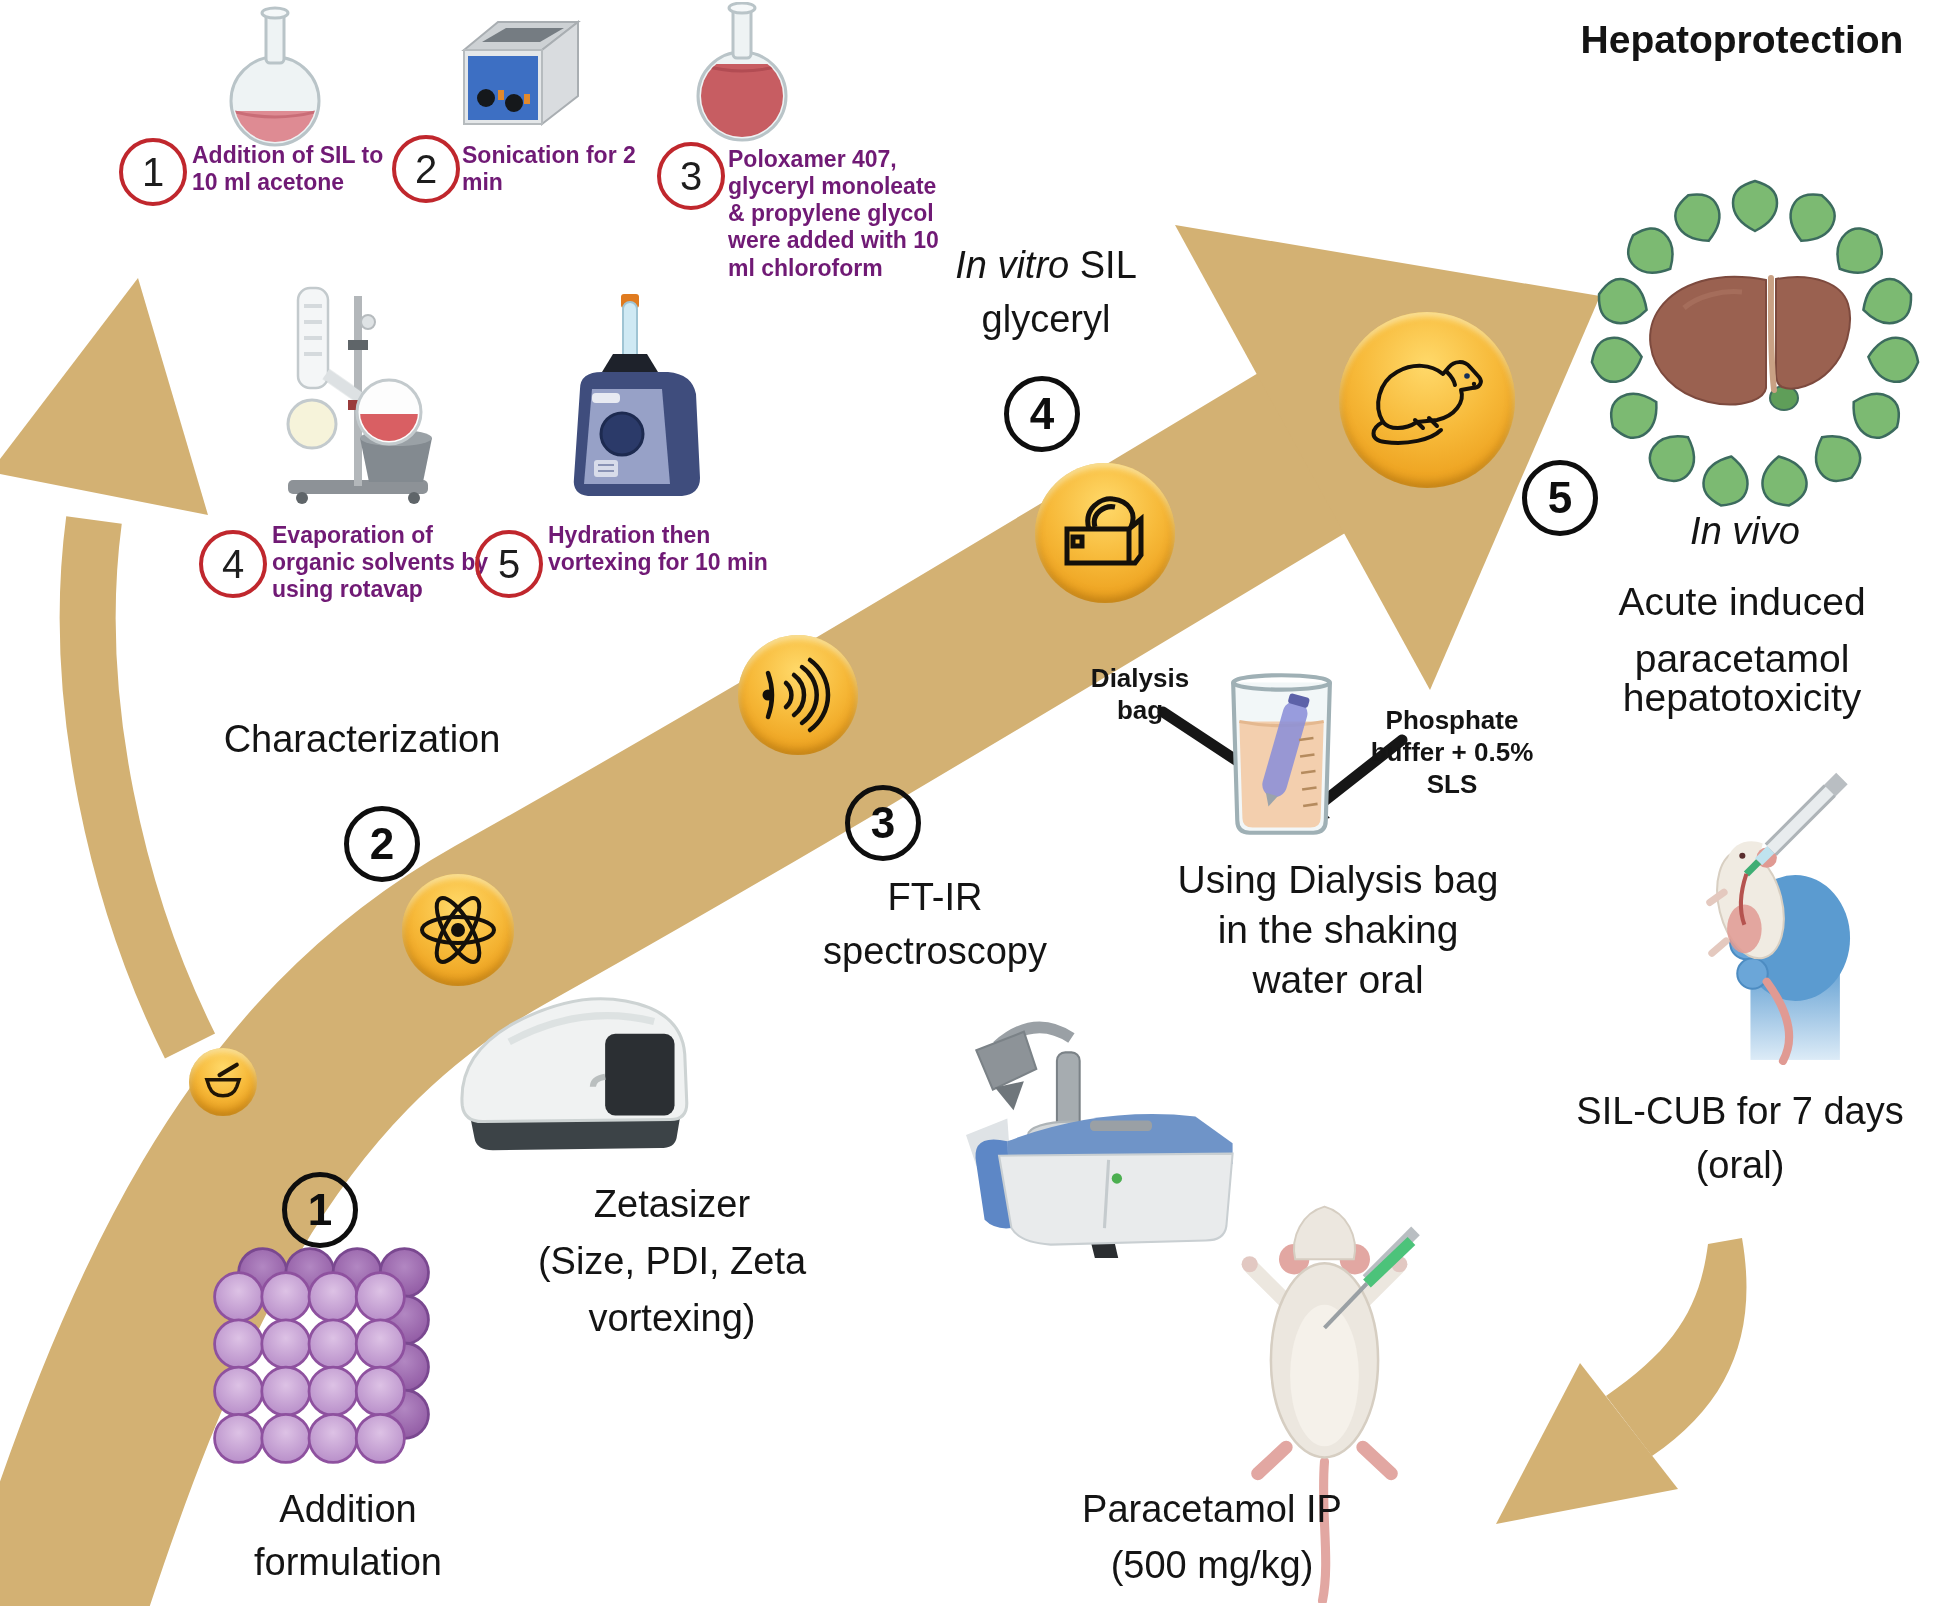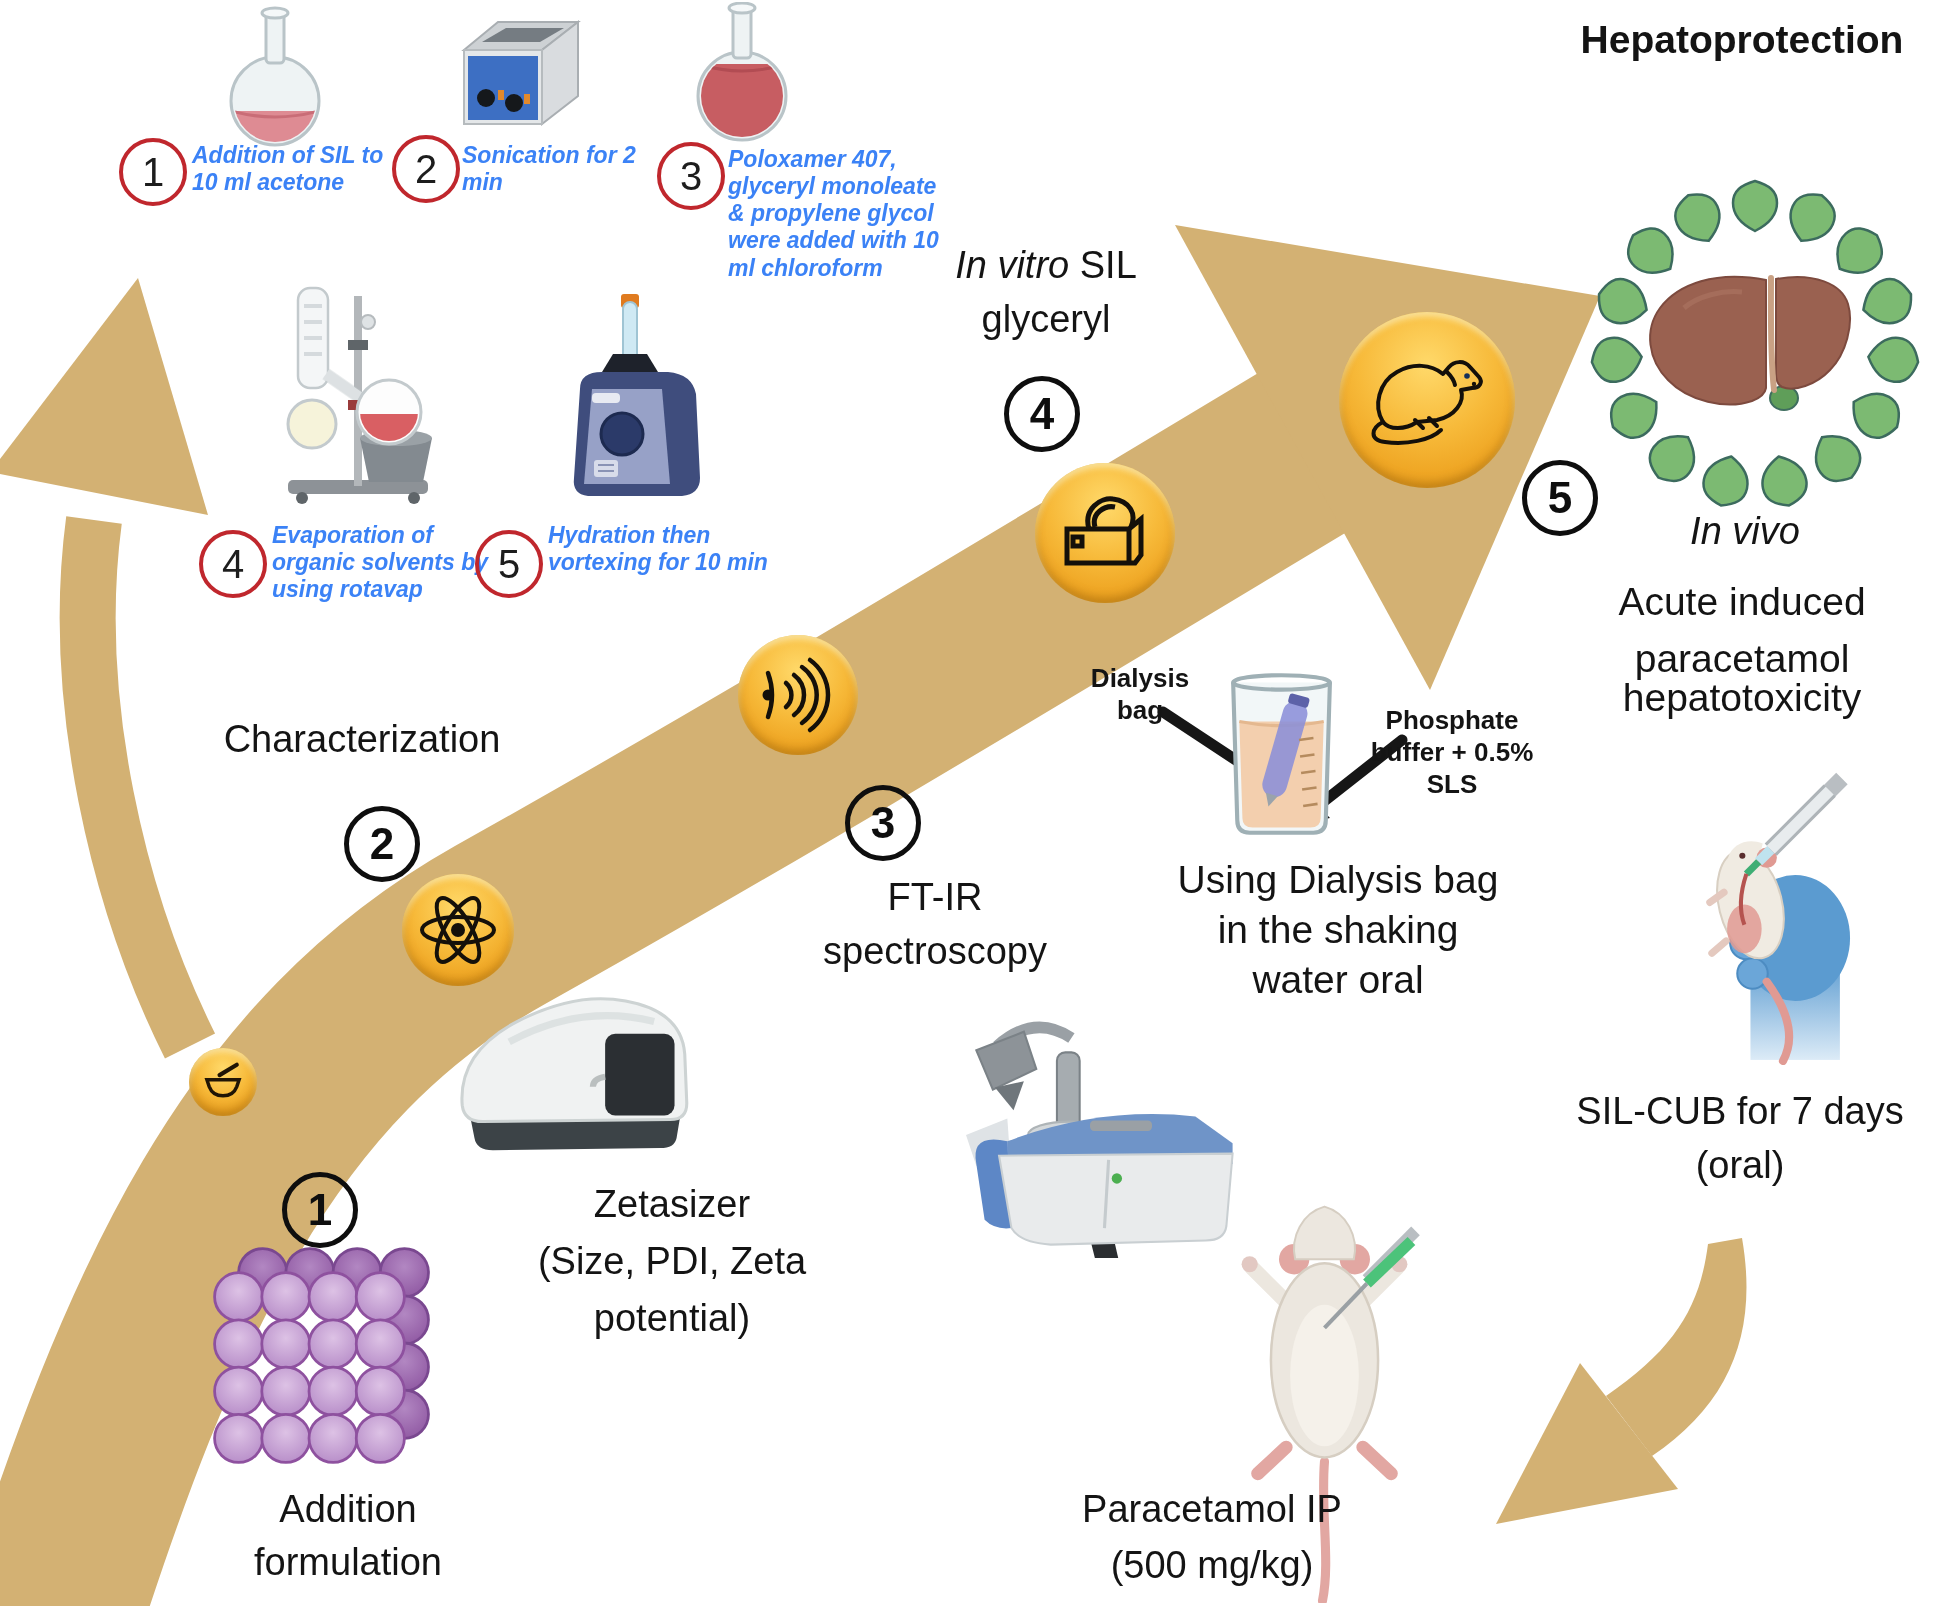--- a/index.html
+++ b/index.html
@@ -13,22 +13,22 @@
   .t38{font-size:39px;}
   .bold{font-weight:bold;}
   .ital{font-style:italic;}
   .small-bold{font-size:26px;font-weight:bold;line-height:1.15;}
   .num-circle{position:absolute;width:66px;height:66px;border:5px solid #0e0e0e;border-radius:50%;
        display:flex;align-items:center;justify-content:center;font-size:44px;font-weight:bold;
        background:rgba(255,255,255,.0);color:#0e0e0e;}
   .red-circle{position:absolute;width:60px;height:60px;border:4px solid #c0272d;border-radius:50%;
        display:flex;align-items:center;justify-content:center;font-size:40px;font-weight:500;
        color:#1d1d1d;background:transparent;}
-  .proto-text{position:absolute;font-size:23px;font-weight:600;color:#3b82f6;line-height:1.18;
-       text-align:left;font-style:italic;}
+  .proto-text{position:absolute;font-size:23px;font-weight:600;color:#701a75;line-height:1.18;
+       text-align:left;}
   .gold{position:absolute;border-radius:50%;
        background:radial-gradient(circle at 50% 30%, #ffd96a 0%, #f7ba3a 45%, #efa624 72%, #d98e14 100%);
        box-shadow:inset 0 -5px 10px rgba(130,80,0,.38), inset 0 4px 6px rgba(255,240,180,.85);
        display:flex;align-items:center;justify-content:center;}
 </style>
 </head>
 <body>
 
 <div id="canvas">
 
@@ -255,21 +255,21 @@
   <svg class="abs" style="left:452px;top:982px;" width="245" height="175" viewBox="0 0 240 170">
     <path d="M 18 132 L 224 128 L 220 152 Q 218 162 204 162 L 40 164 Q 24 164 22 152 Z" fill="#3c4347"></path>
     <path d="M 10 120 Q 6 70 60 40 Q 120 8 170 18 Q 225 28 228 70 L 230 118 Q 230 134 214 134 L 30 136 Q 12 136 10 120 Z" fill="#f0f2f2" stroke="#cdd3d3" stroke-width="3"></path>
     <path d="M 56 58 Q 126 20 198 38" fill="none" stroke="#dde2e2" stroke-width="7"></path>
     <rect x="150" y="50" width="68" height="80" rx="10" fill="#2b2f33"></rect>
     <path d="M 150 92 q -12 2 -12 10" fill="none" stroke="#babfbf" stroke-width="6"></path>
   </svg>
 
   <div class="txt t40" style="left:672px;top:1185px;">Zetasizer</div>
   <div class="txt t40" style="left:672px;top:1242px;">(Size, PDI, Zeta</div>
-  <div class="txt t40" style="left:672px;top:1299px;">potential)</div>
+  <div class="txt t40" style="left:672px;top:1299px;">vortexing)</div>
 
   <div class="num-circle" style="left:845px;top:785px;">
     <span>3</span>
     </div>
   <div class="txt t40" style="left:935px;top:878px;">FT-IR</div>
   <div class="txt t40" style="left:935px;top:932px;">spectroscopy</div>
 
   <svg class="abs" style="left:935px;top:1008px;" width="310" height="250" viewBox="0 0 300 240">
     <polygon points="150,222 172,218 178,244 156,246" fill="#2a2d30"></polygon>
     <polygon points="246,196 268,192 274,216 252,218" fill="#2a2d30"></polygon>

